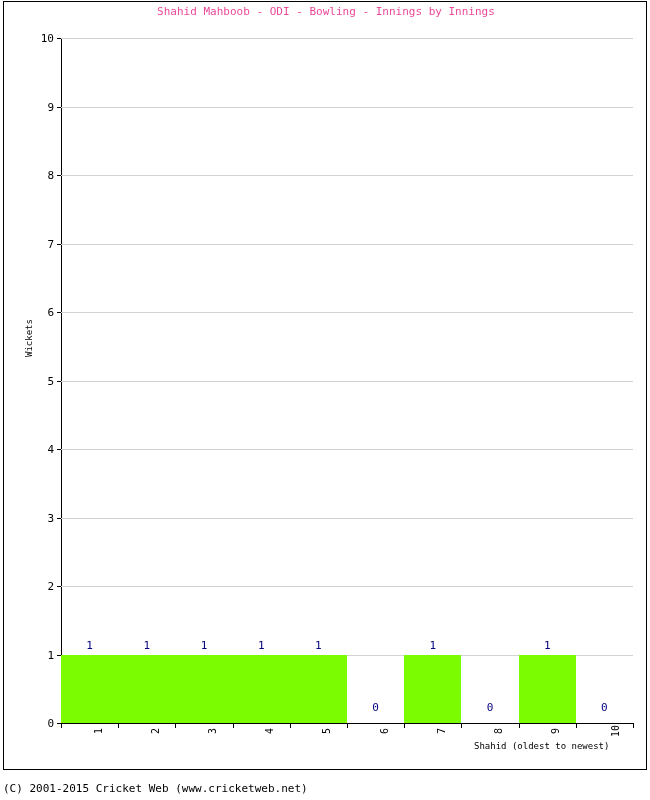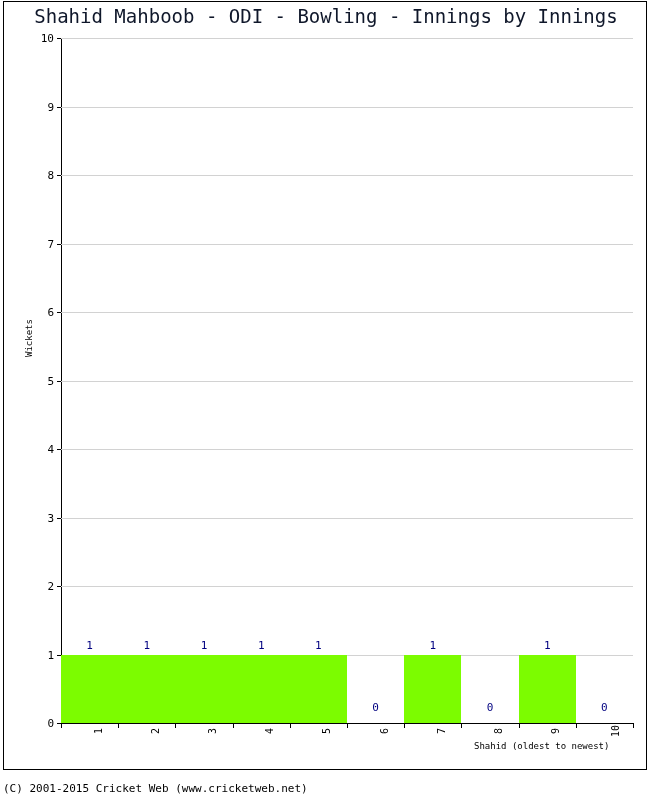--- a/index.html
+++ b/index.html
@@ -27,22 +27,22 @@
     background: #ffffff;
   }
 
   
   #chart-title {
     position: absolute;
     left: 0;
     top: 3px;
     width: 644px;
     text-align: center;
-    font-size: 19px;
-    color: #0f172a;
+    font-size: 11px;
+    color: #ec4899;
     letter-spacing: 0px;
     white-space: nowrap;
   }
 
   
   #plot-area {
     position: absolute;
     left: 57px;     
     top: 36px;      
     width: 572px;   

